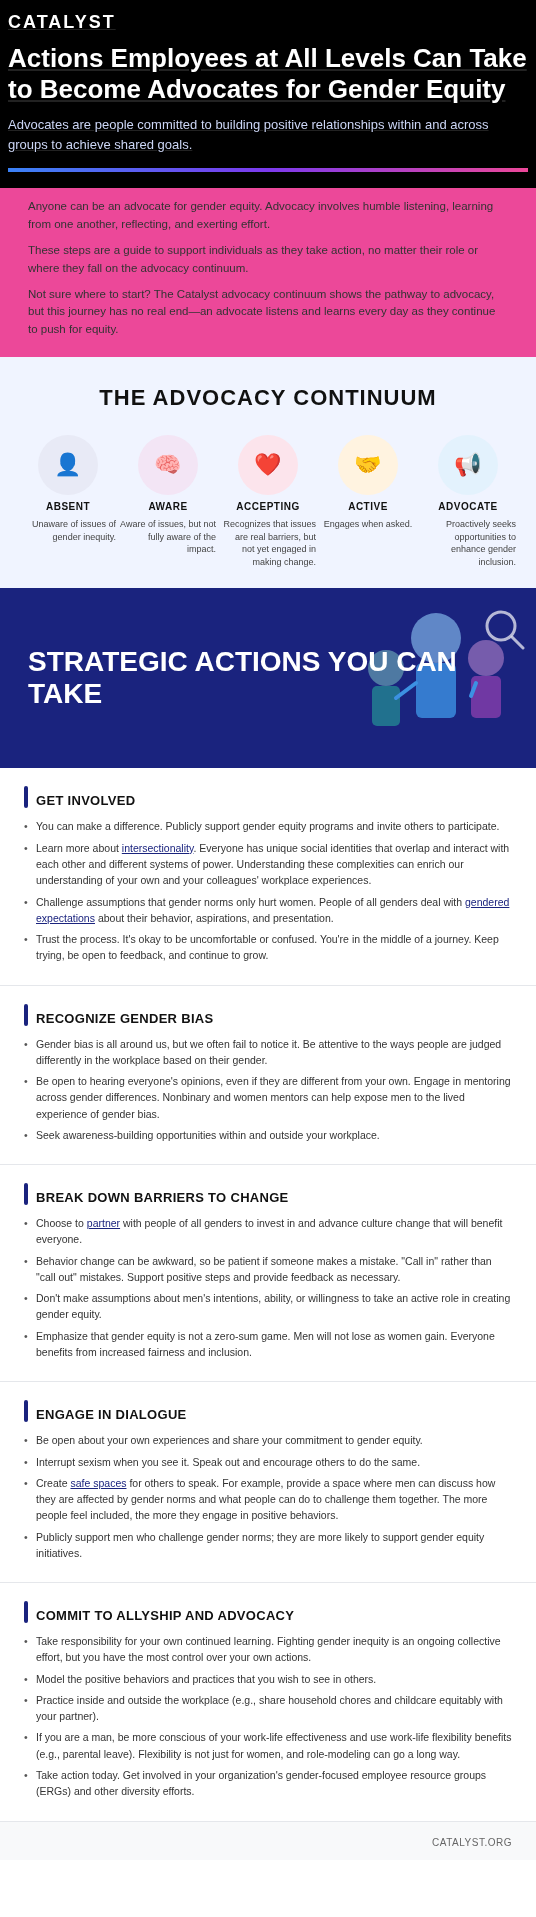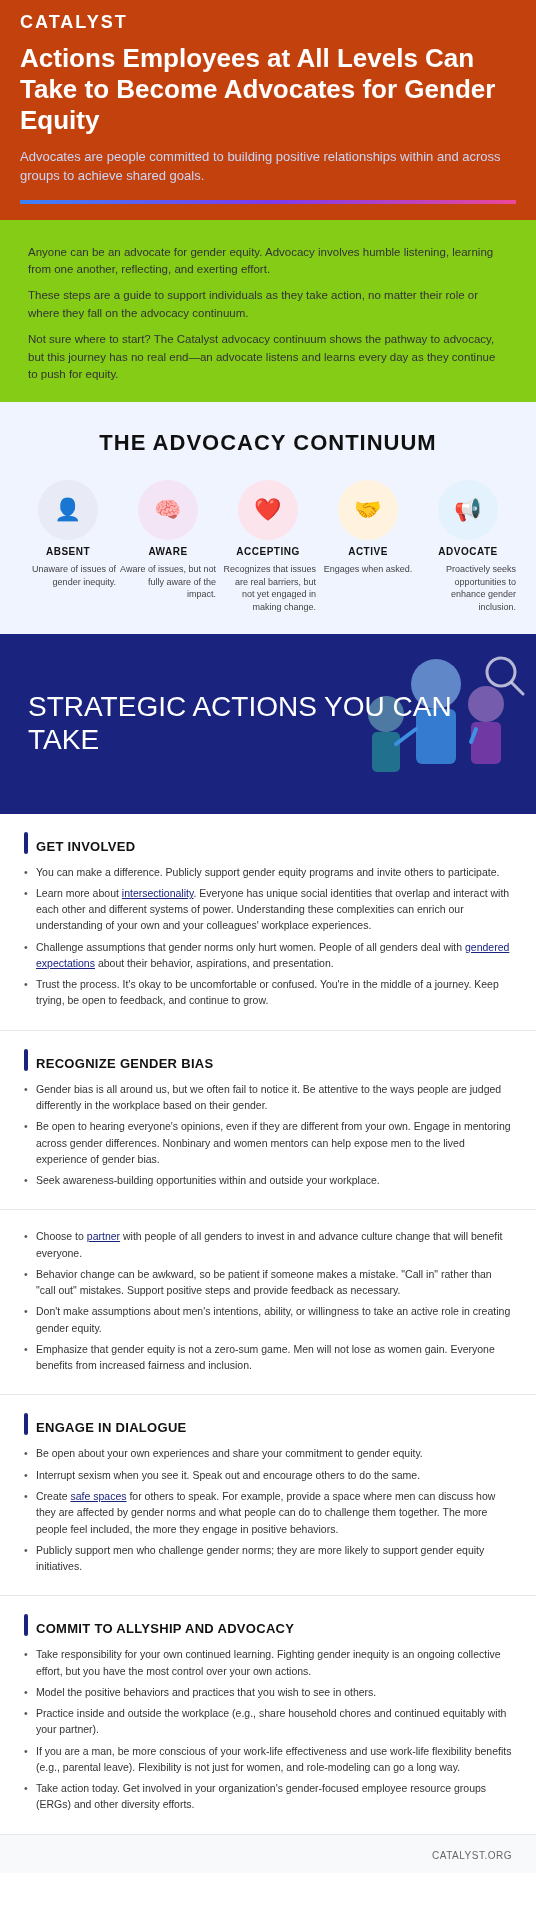--- a/index.html
+++ b/index.html
@@ -5,22 +5,23 @@
     * { box-sizing: border-box; margin: 0; padding: 0; }
     body {
       font-family: Arial, Helvetica, sans-serif;
       width: 536px;
       background: #fff;
       color: #222;
     }
 
     
     .header {
-      background: #c2410c;
-      padding: 12px 20px 16px;
+      background: #000000;
+      padding: 12px 8px 16px;
+      text-decoration: underline;
     }
     .header-logo {
       color: #fff;
       font-size: 18px;
       font-weight: 900;
       letter-spacing: 2px;
       margin-bottom: 10px;
     }
     .header-title {
       color: #fff;
@@ -35,22 +36,22 @@
       line-height: 1.5;
     }
     .header-accent {
       height: 4px;
       background: linear-gradient(to right, #3b82f6, #7c3aed, #ec4899);
       margin-top: 14px;
     }
 
     
     .intro {
-      padding: 24px 28px 10px;
-      background: #84cc16;
+      padding: 10px 28px 10px;
+      background: #ec4899;
     }
     .intro p {
       font-size: 11.5px;
       color: #333;
       line-height: 1.55;
       margin-bottom: 8px;
     }
 
     
     .continuum-section {
@@ -116,21 +117,21 @@
       align-items: center;
     }
     .strategic-text {
       padding: 28px 28px;
       z-index: 2;
       position: relative;
     }
     .strategic-title {
       color: #fff;
       font-size: 28px;
-      font-weight: 400;
+      font-weight: 700;
       line-height: 1.15;
     }
     .strategic-illustration {
       position: absolute;
       right: 0;
       bottom: 0;
       width: 220px;
       height: 180px;
       opacity: 0.85;
     }
@@ -289,20 +290,24 @@
     <div class="section-bar"></div>
     <div class="section-title">RECOGNIZE GENDER BIAS</div>
   </div>
       <ul class="section-bullets">
         <li>Gender bias is all around us, but we often fail to notice it. Be attentive to the ways people are judged differently in the workplace based on their gender.</li>
         <li>Be open to hearing everyone's opinions, even if they are different from your own. Engage in mentoring across gender differences. Nonbinary and women mentors can help expose men to the lived experience of gender bias.</li>
         <li>Seek awareness-building opportunities within and outside your workplace.</li>
       </ul>
     </div>
     <div class="content-section">
+      <div class="section-header">
+    <div class="section-bar"></div>
+    <div class="section-title">BREAK DOWN BARRIERS TO CHANGE</div>
+  </div>
       <ul class="section-bullets">
         <li>Choose to <a class="link">partner</a> with people of all genders to invest in and advance culture change that will benefit everyone.</li>
         <li>Behavior change can be awkward, so be patient if someone makes a mistake. "Call in" rather than "call out" mistakes. Support positive steps and provide feedback as necessary.</li>
         <li>Don't make assumptions about men's intentions, ability, or willingness to take an active role in creating gender equity.</li>
         <li>Emphasize that gender equity is not a zero-sum game. Men will not lose as women gain. Everyone benefits from increased fairness and inclusion.</li>
       </ul>
     </div>
     <div class="content-section">
       <div class="section-header">
     <div class="section-bar"></div>
@@ -316,21 +321,21 @@
       </ul>
     </div>
     <div class="content-section">
       <div class="section-header">
     <div class="section-bar"></div>
     <div class="section-title">COMMIT TO ALLYSHIP AND ADVOCACY</div>
   </div>
       <ul class="section-bullets">
         <li>Take responsibility for your own continued learning. Fighting gender inequity is an ongoing collective effort, but you have the most control over your own actions.</li>
         <li>Model the positive behaviors and practices that you wish to see in others.</li>
-        <li>Practice inside and outside the workplace (e.g., share household chores and continued equitably with your partner).</li>
+        <li>Practice inside and outside the workplace (e.g., share household chores and childcare equitably with your partner).</li>
         <li>If you are a man, be more conscious of your work-life effectiveness and use work-life flexibility benefits (e.g., parental leave). Flexibility is not just for women, and role-modeling can go a long way.</li>
         <li>Take action today. Get involved in your organization's gender-focused employee resource groups (ERGs) and other diversity efforts.</li>
       </ul>
     </div>
   </div>
 
 <div class="footer">
   <span class="footer-text">CATALYST.ORG</span>
 </div>
 

